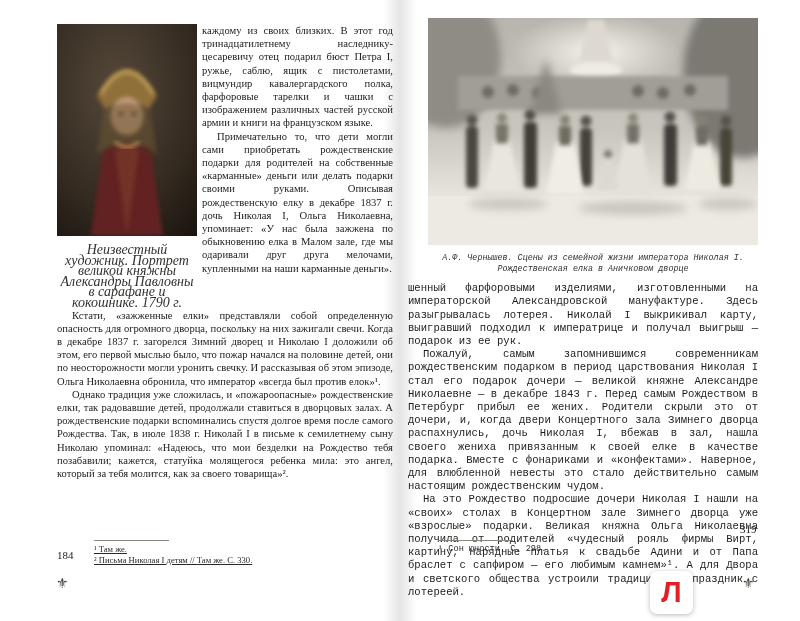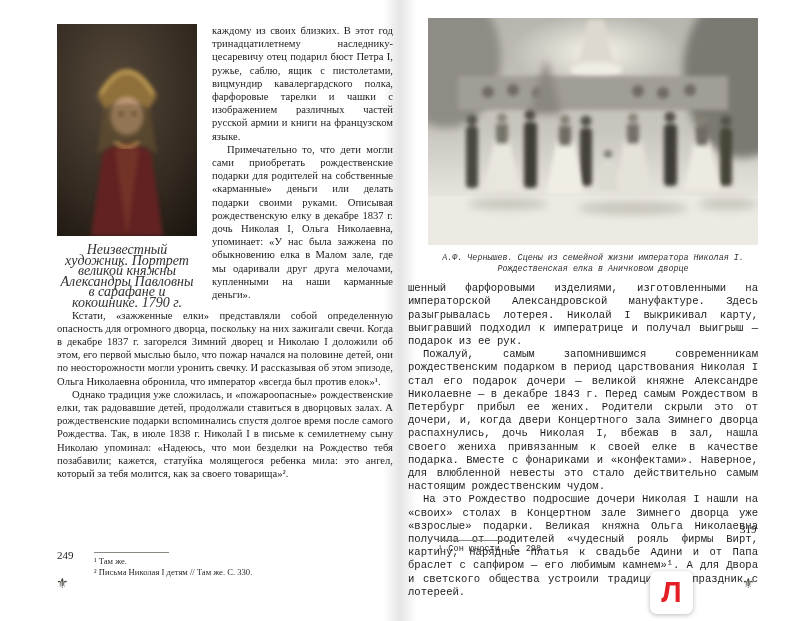--- a/index.html
+++ b/index.html
@@ -15,21 +15,21 @@
   }
   
   .page-left { position:absolute; left:57px; top:24px; width:336px; }
   .top-row { display:flex; }
   .fig-left { flex:0 0 145px; width:145px; }
   .fig-left svg { display:block; width:140px; height:212px; }
   .caption {
     font-style:italic; font-size:14px; line-height:10.6px; text-align:center;
     margin-top:9px; color:#33312e; width:140px;
   }
-  .col-text { flex:1; margin-left:10px; }
+  .col-text { flex:1; }
   p.body {
     font-size:10.6px; line-height:13.2px; text-align:justify;
     margin:0; hyphens:auto;
   }
   p.indent { text-indent:15px; }
   .full-text { }
   
   .page-right { position:absolute; left:408px; top:18px; width:350px;font-family:Liberation Mono, monospace; }
   .fig-right svg { display:block; width:330px; height:227px; margin-left:20px; }
   .caption-right {
@@ -38,21 +38,21 @@
   }
   .right-text { margin-top:8px; }
   
   .pagenum { position:absolute; font-size:11px; color:#242220; }
   .pagenum-left { left:57px; top:549px; }
   .pagenum-right { left:740px; top:523px;text-align:right; }
   .footnotes {
     position:absolute; font-size:8.6px; line-height:11px; color:#2a2926;
   }
   .footnotes .rule { width:75px; border-top:1px solid #8a8881; margin-bottom:3px; }
-  .footnotes-left { left:94px; top:552px; width:300px; }
+  .footnotes-left { left:94px; top:540px; width:300px;text-decoration:underline; }
   .footnotes-right { left:438px; top:540px; width:285px;font-family:Liberation Mono, monospace; }
   
   .ornament {
     position:absolute; font-size:14px; color:#45443c; line-height:14px;
   }
   .ornament-left { left:56px; top:577px; }
   .ornament-right { left:742px; top:577px; }
   .watermark {
     position:absolute; left:650px; top:571px; width:43px; height:43px;
     background:#ffffff; border-radius:7px;
@@ -185,21 +185,21 @@
       </svg>
     </div>
     <div class="caption-right">А.Ф. Чернышев. Сцены из семейной жизни императора Николая I. Рождественская елка в Аничковом дворце</div>
     <div class="right-text">
       <p class="body">шенный фарфоровыми изделиями, изготовленными на императорской Александровской мануфактуре. Здесь разыгрывалась лотерея. Николай I выкрикивал карту, выигравший подходил к императрице и получал выигрыш — подарок из ее рук.</p>
       <p class="body indent">Пожалуй, самым запомнившимся современникам рождественским подарком в период царствования Николая I стал его подарок дочери — великой княжне Александре Николаевне — в декабре 1843 г. Перед самым Рождеством в Петербург прибыл ее жених. Родители скрыли это от дочери, и, когда двери Концертного зала Зимнего дворца распахнулись, дочь Николая I, вбежав в зал, нашла своего жениха привязанным к своей елке в качестве подарка. Вместе с фонариками и «конфектами». Наверное, для влюбленной невесты это стало действительно самым настоящим рождественским чудом.</p>
       <p class="body indent">На это Рождество подросшие дочери Николая I нашли на «своих» столах в Концертном зале Зимнего дворца уже «взрослые» подарки. Великая княжна Ольга Николаевна получила от родителей «чудесный рояль фирмы Вирт, картину, нарядные платья к свадьбе Адини и от Папа браслет с сапфиром — его любимым камнем»¹. А для Двора и светского общества устроили традиционный праздник с лотереей.</p>
     </div>
   </div>
 
-  <div class="pagenum pagenum-left">249</div>
+  <div class="pagenum pagenum-left">184</div>
 
   <div class="footnotes footnotes-left">
     <div class="rule"></div>
     <div>¹ Там же.</div>
     <div>² Письма Николая I детям // Там же. С. 330.</div>
   </div>
 
   <div class="footnotes footnotes-right">
     <div class="rule"></div>
     <div>¹ Сон юности. С. 298.</div>

